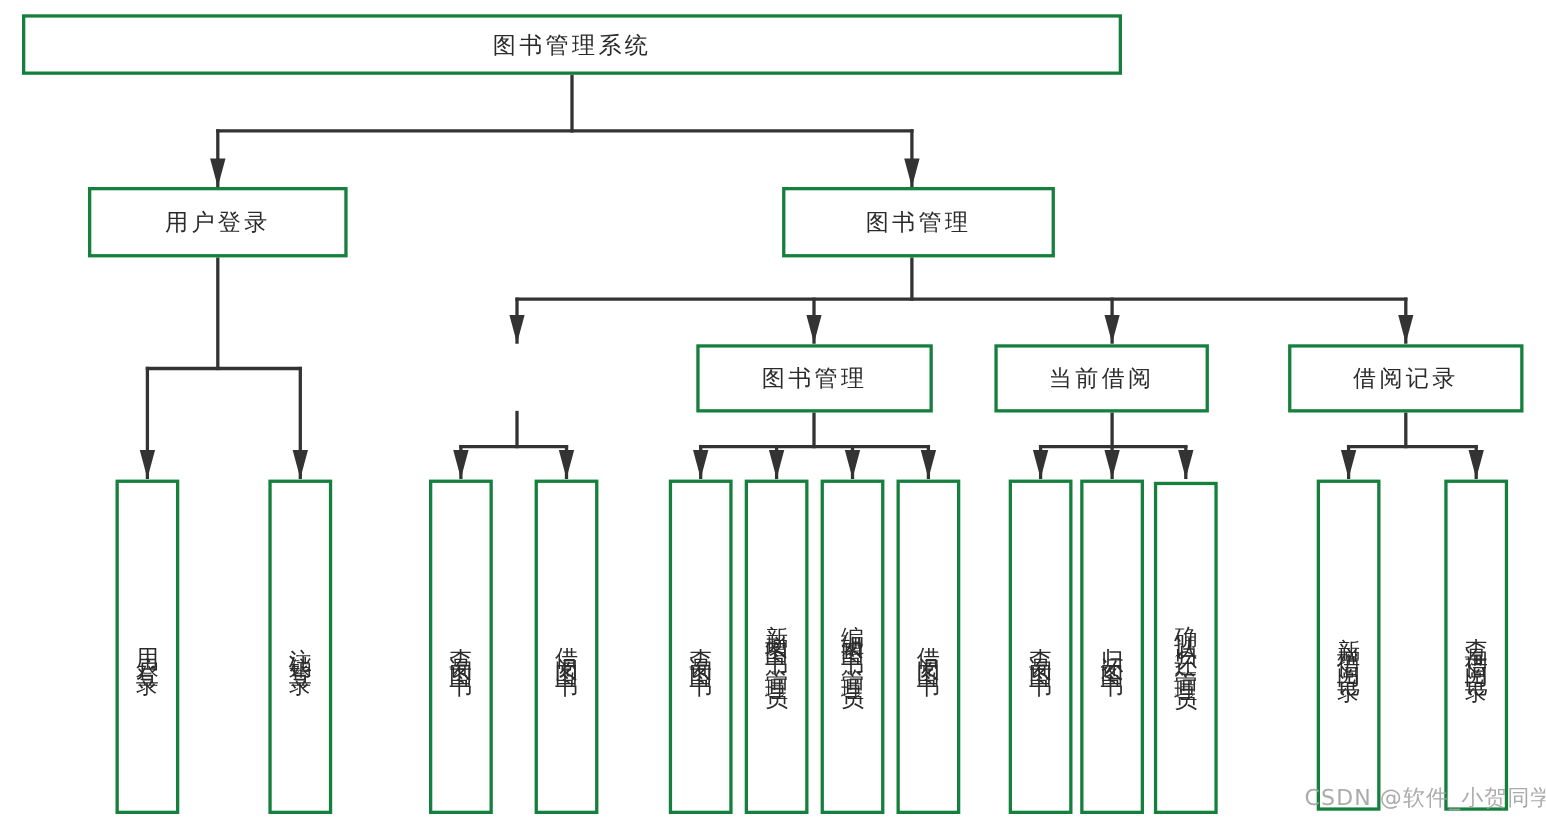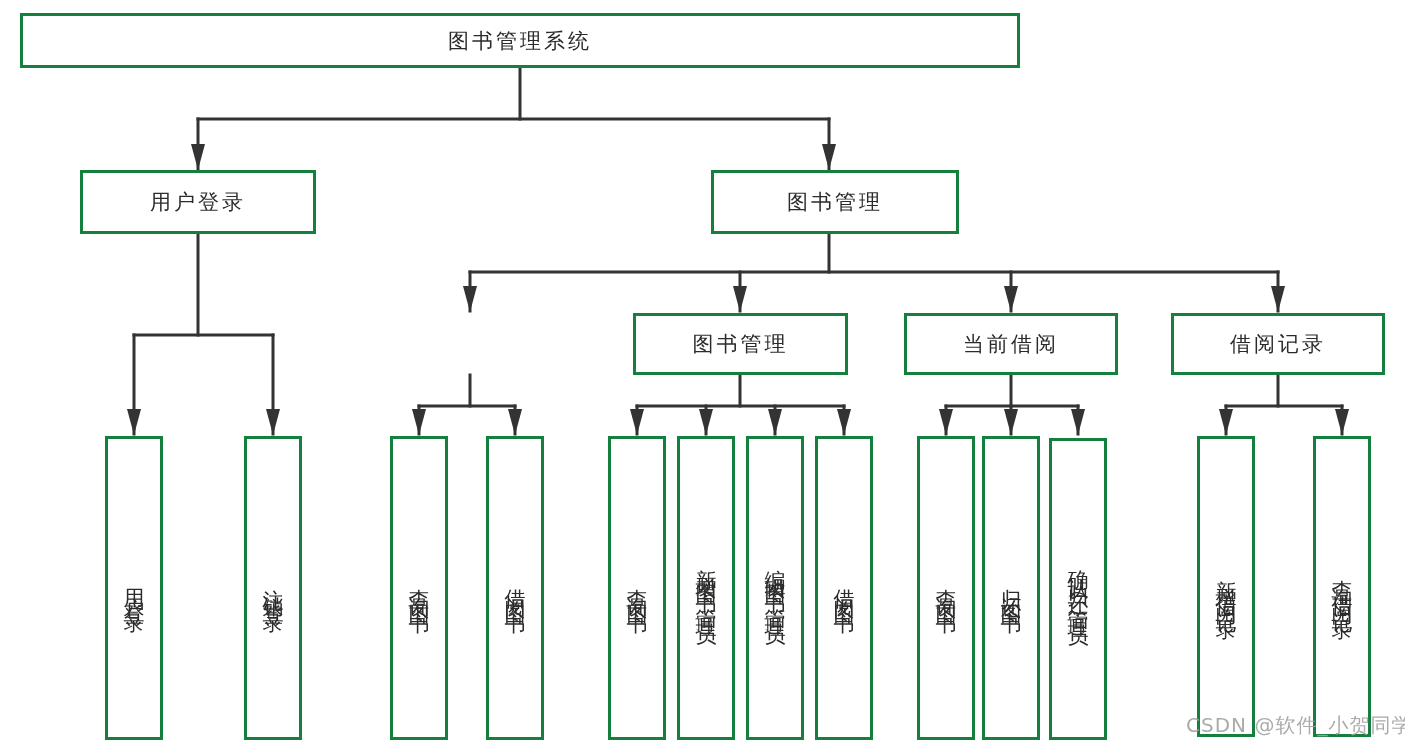--- a/index.html
+++ b/index.html
@@ -103,21 +103,21 @@
       <path d="M1342 406 V434" marker-end="url(#arrow)"></path>
     </g>
   </svg>
 
   <div class="node h-label" style="left:20px; top:13px; width:1000px; height:55px;">图书管理系统</div>
 
   <div class="node h-label" style="left:80px; top:170px; width:236px; height:64px;">用户登录</div>
   <div class="node h-label" style="left:711px; top:170px; width:248px; height:64px;">图书管理</div>
 
   <div class="node h-label" style="left:633px; top:313px; width:215px; height:62px;">图书管理</div>
-  <div class="node h-label" style="left:904px; top:313px; width:214px; height:62px;">当前借阅</div>
+  <div class="node h-label" style="left:904px; top:313px; width:195px; height:62px;">当前借阅</div>
   <div class="node h-label" style="left:1171px; top:313px; width:214px; height:62px;">借阅记录</div>
 
   <div class="node v-label" style="left:105px; top:436px; width:58px; height:304px;">用户登录</div>
   <div class="node v-label" style="left:244px; top:436px; width:58px; height:304px;">注销登录</div>
 
   <div class="node v-label" style="left:390px; top:436px; width:58px; height:304px;">查询图书</div>
   <div class="node v-label" style="left:486px; top:436px; width:58px; height:304px;">借阅图书</div>
 
   <div class="node v-label" style="left:608px; top:436px; width:58px; height:304px;">查询图书</div>
   <div class="node v-label" style="left:677px; top:436px; width:58px; height:304px;">新增图书（管理员）</div>

